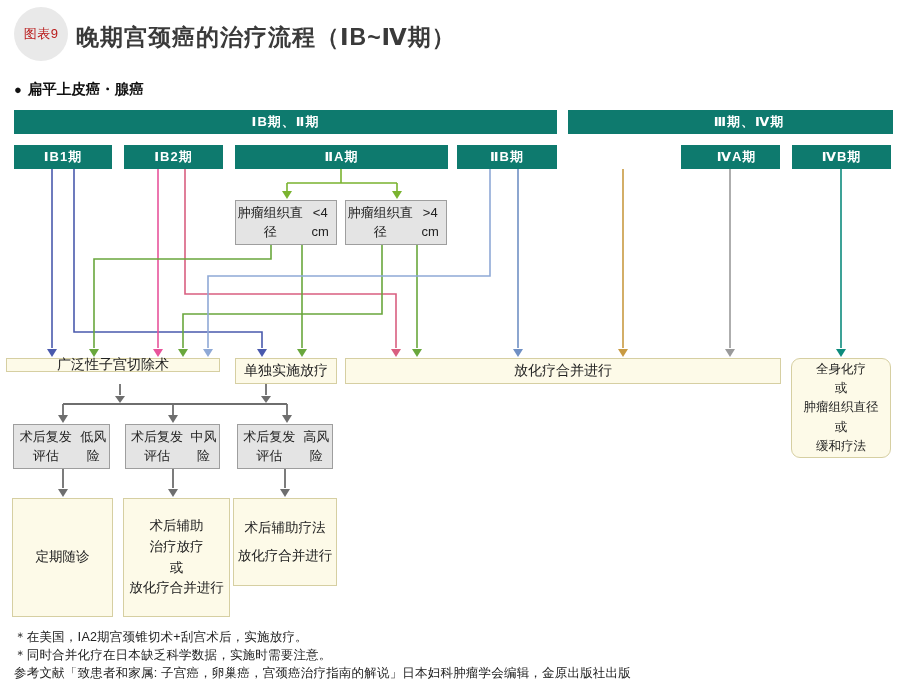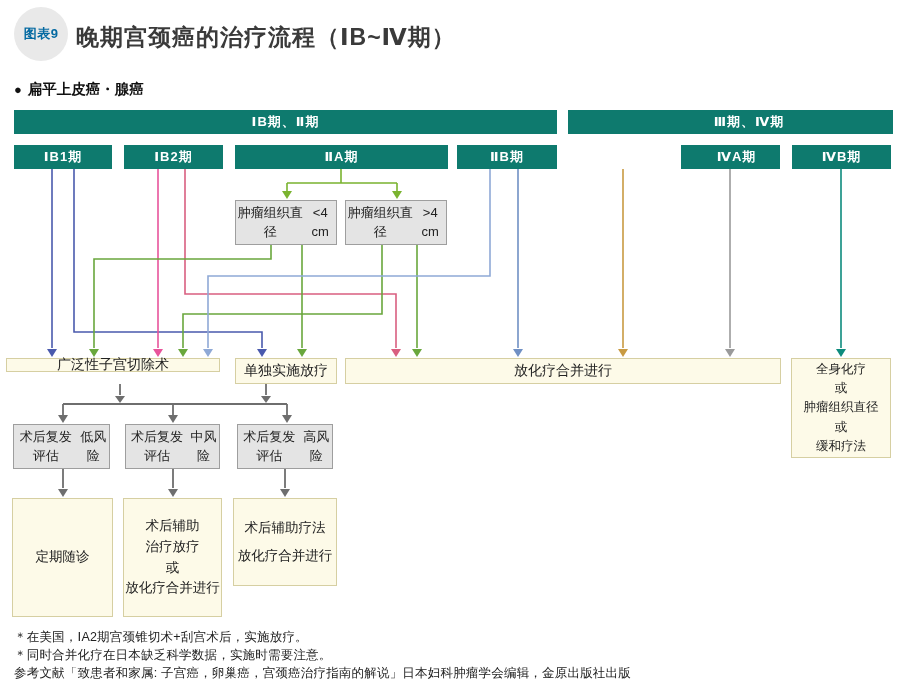--- a/index.html
+++ b/index.html
@@ -4,40 +4,40 @@
 <style>
   html,body{margin:0;padding:0;background:#ffffff;}
   .page{
     position:relative;width:906px;height:692px;background:#ffffff;overflow:hidden;
     font-family:"Liberation Sans","DejaVu Sans",sans-serif;color:#222;
   }
   .abs{position:absolute;box-sizing:border-box;}
   .badge{
     left:14px;top:7px;width:54px;height:54px;border-radius:50%;
     background:#e9e9e9;display:flex;align-items:center;justify-content:center;
-    font-size:13px;font-weight:bold;color:#0369a1;letter-spacing:.5px;
+    font-size:13px;font-weight:normal;color:#b91c1c;letter-spacing:.5px;
   }
   .title{left:76px;top:22px;font-size:23px;font-weight:600;color:#3a3a3a;letter-spacing:1px;}
   .section{left:14px;top:80px;font-size:14.5px;font-weight:bold;color:#111;}
   .section .dot{margin-right:6px;font-size:13px;}
   .teal{
     background:#0e7a6e;color:#ffffff;font-weight:bold;font-size:13px;
     display:flex;align-items:center;justify-content:center;letter-spacing:1px;
   }
   .graybox{
     background:#e4e4e4;border:1px solid #9e9e9e;color:#222;font-size:13px;
     display:flex;align-items:center;justify-content:center;
     text-align:center;line-height:1.45;
   }
   .cream{
     background:#fdfae8;border:1px solid #d6cfa2;color:#222;font-size:14px;
     display:flex;flex-direction:column;align-items:center;justify-content:center;
     text-align:center;line-height:1.4;
   }
-  .cream.small{font-size:12.5px;line-height:1.55;}
+  .cream.small{font-size:12.5px;line-height:1.55;border-radius:9px;}
   .footnote{left:14px;font-size:12.5px;color:#222;letter-spacing:.2px;}
   svg{position:absolute;left:0;top:0;}
   svg path{fill:none;stroke-width:1.6px;}
   svg .flow path{stroke-width:1.8px;}
 </style>
 </head>
 <body>
 
 <div class="page">
 
@@ -185,21 +185,21 @@
     <div>中风险</div>
   </div>
   <div class="abs graybox" style="left:237px;top:424px;width:96px;height:45px;">
     <div>术后复发评估</div>
     <div>高风险</div>
   </div>
 
   <div class="abs cream" style="left:12px;top:498px;width:101px;height:119px;font-size:13.5px;">
     <div>定期随诊</div>
   </div>
-  <div class="abs cream" style="left:123px;top:498px;width:99px;height:119px;font-size:13.5px;line-height:1.55;">
+  <div class="abs cream" style="left:123px;top:498px;width:107px;height:119px;font-size:13.5px;line-height:1.55;">
     <div>术后辅助</div>
     <div>治疗放疗</div>
     <div>或</div>
     <div>放化疗合并进行</div>
   </div>
   <div class="abs cream" style="left:233px;top:498px;width:104px;height:88px;font-size:13.5px;line-height:2.1;">
     <div>术后辅助疗法</div>
     <div>放化疗合并进行</div>
   </div>
 

